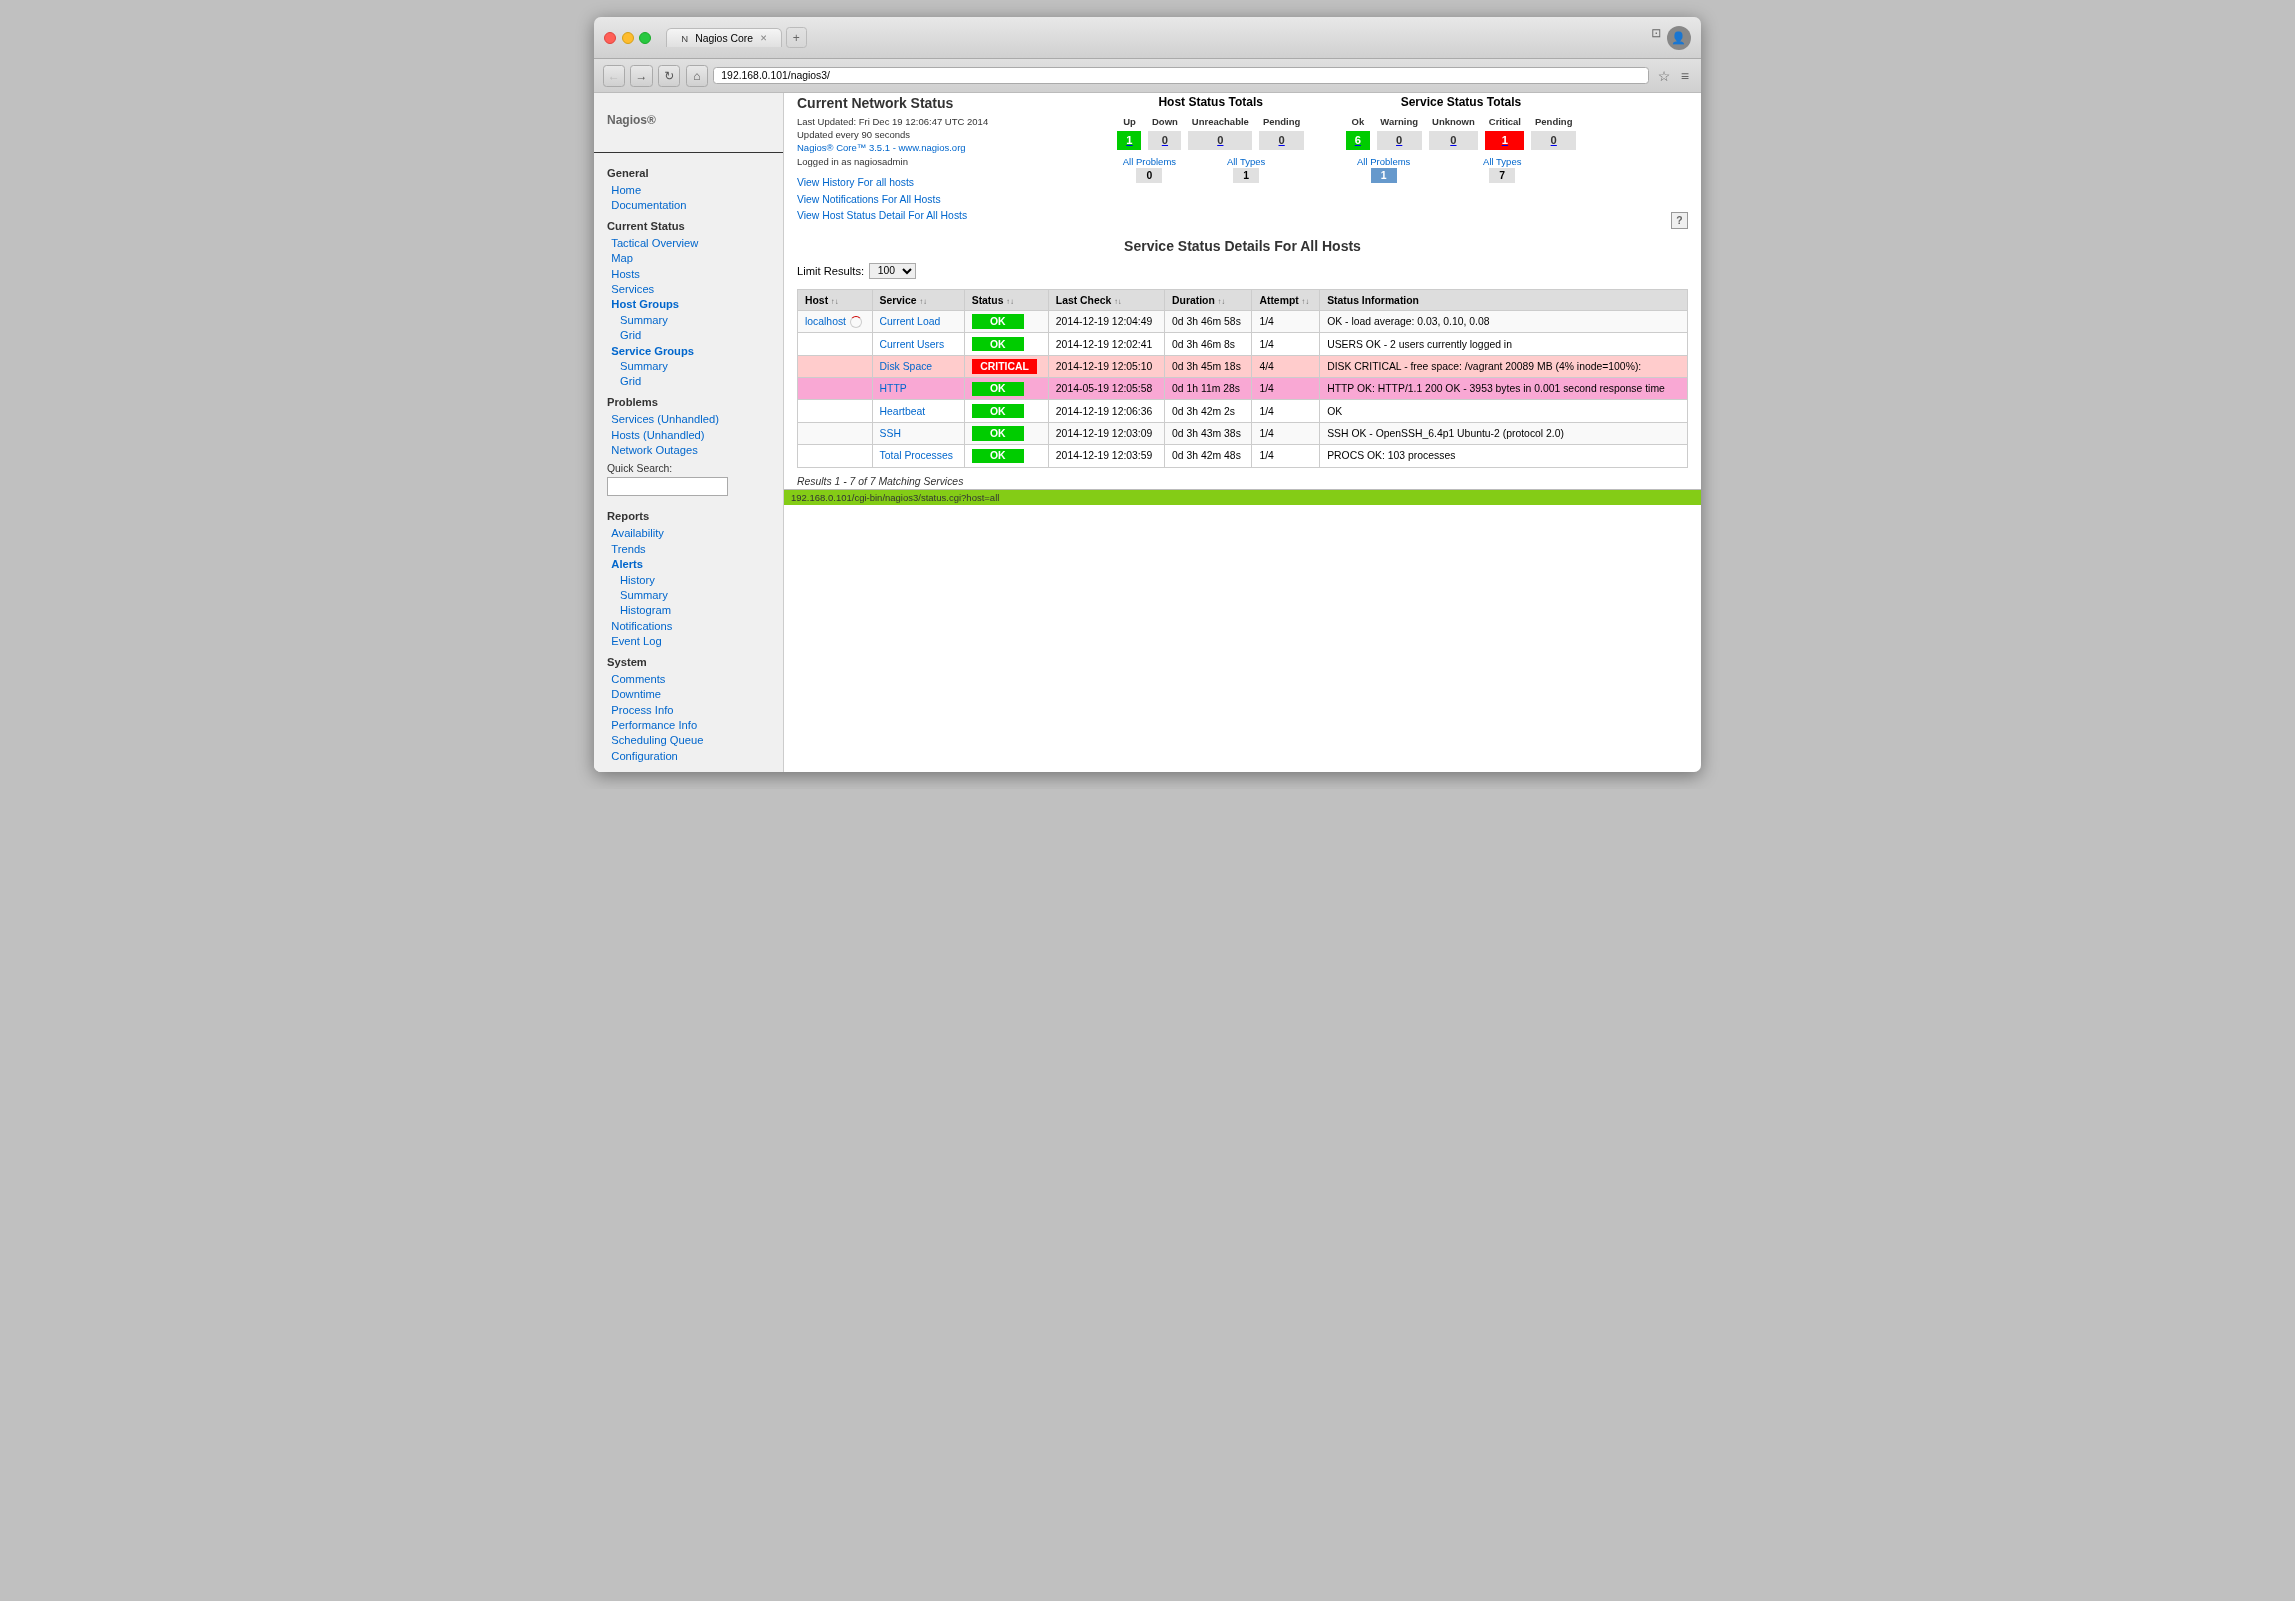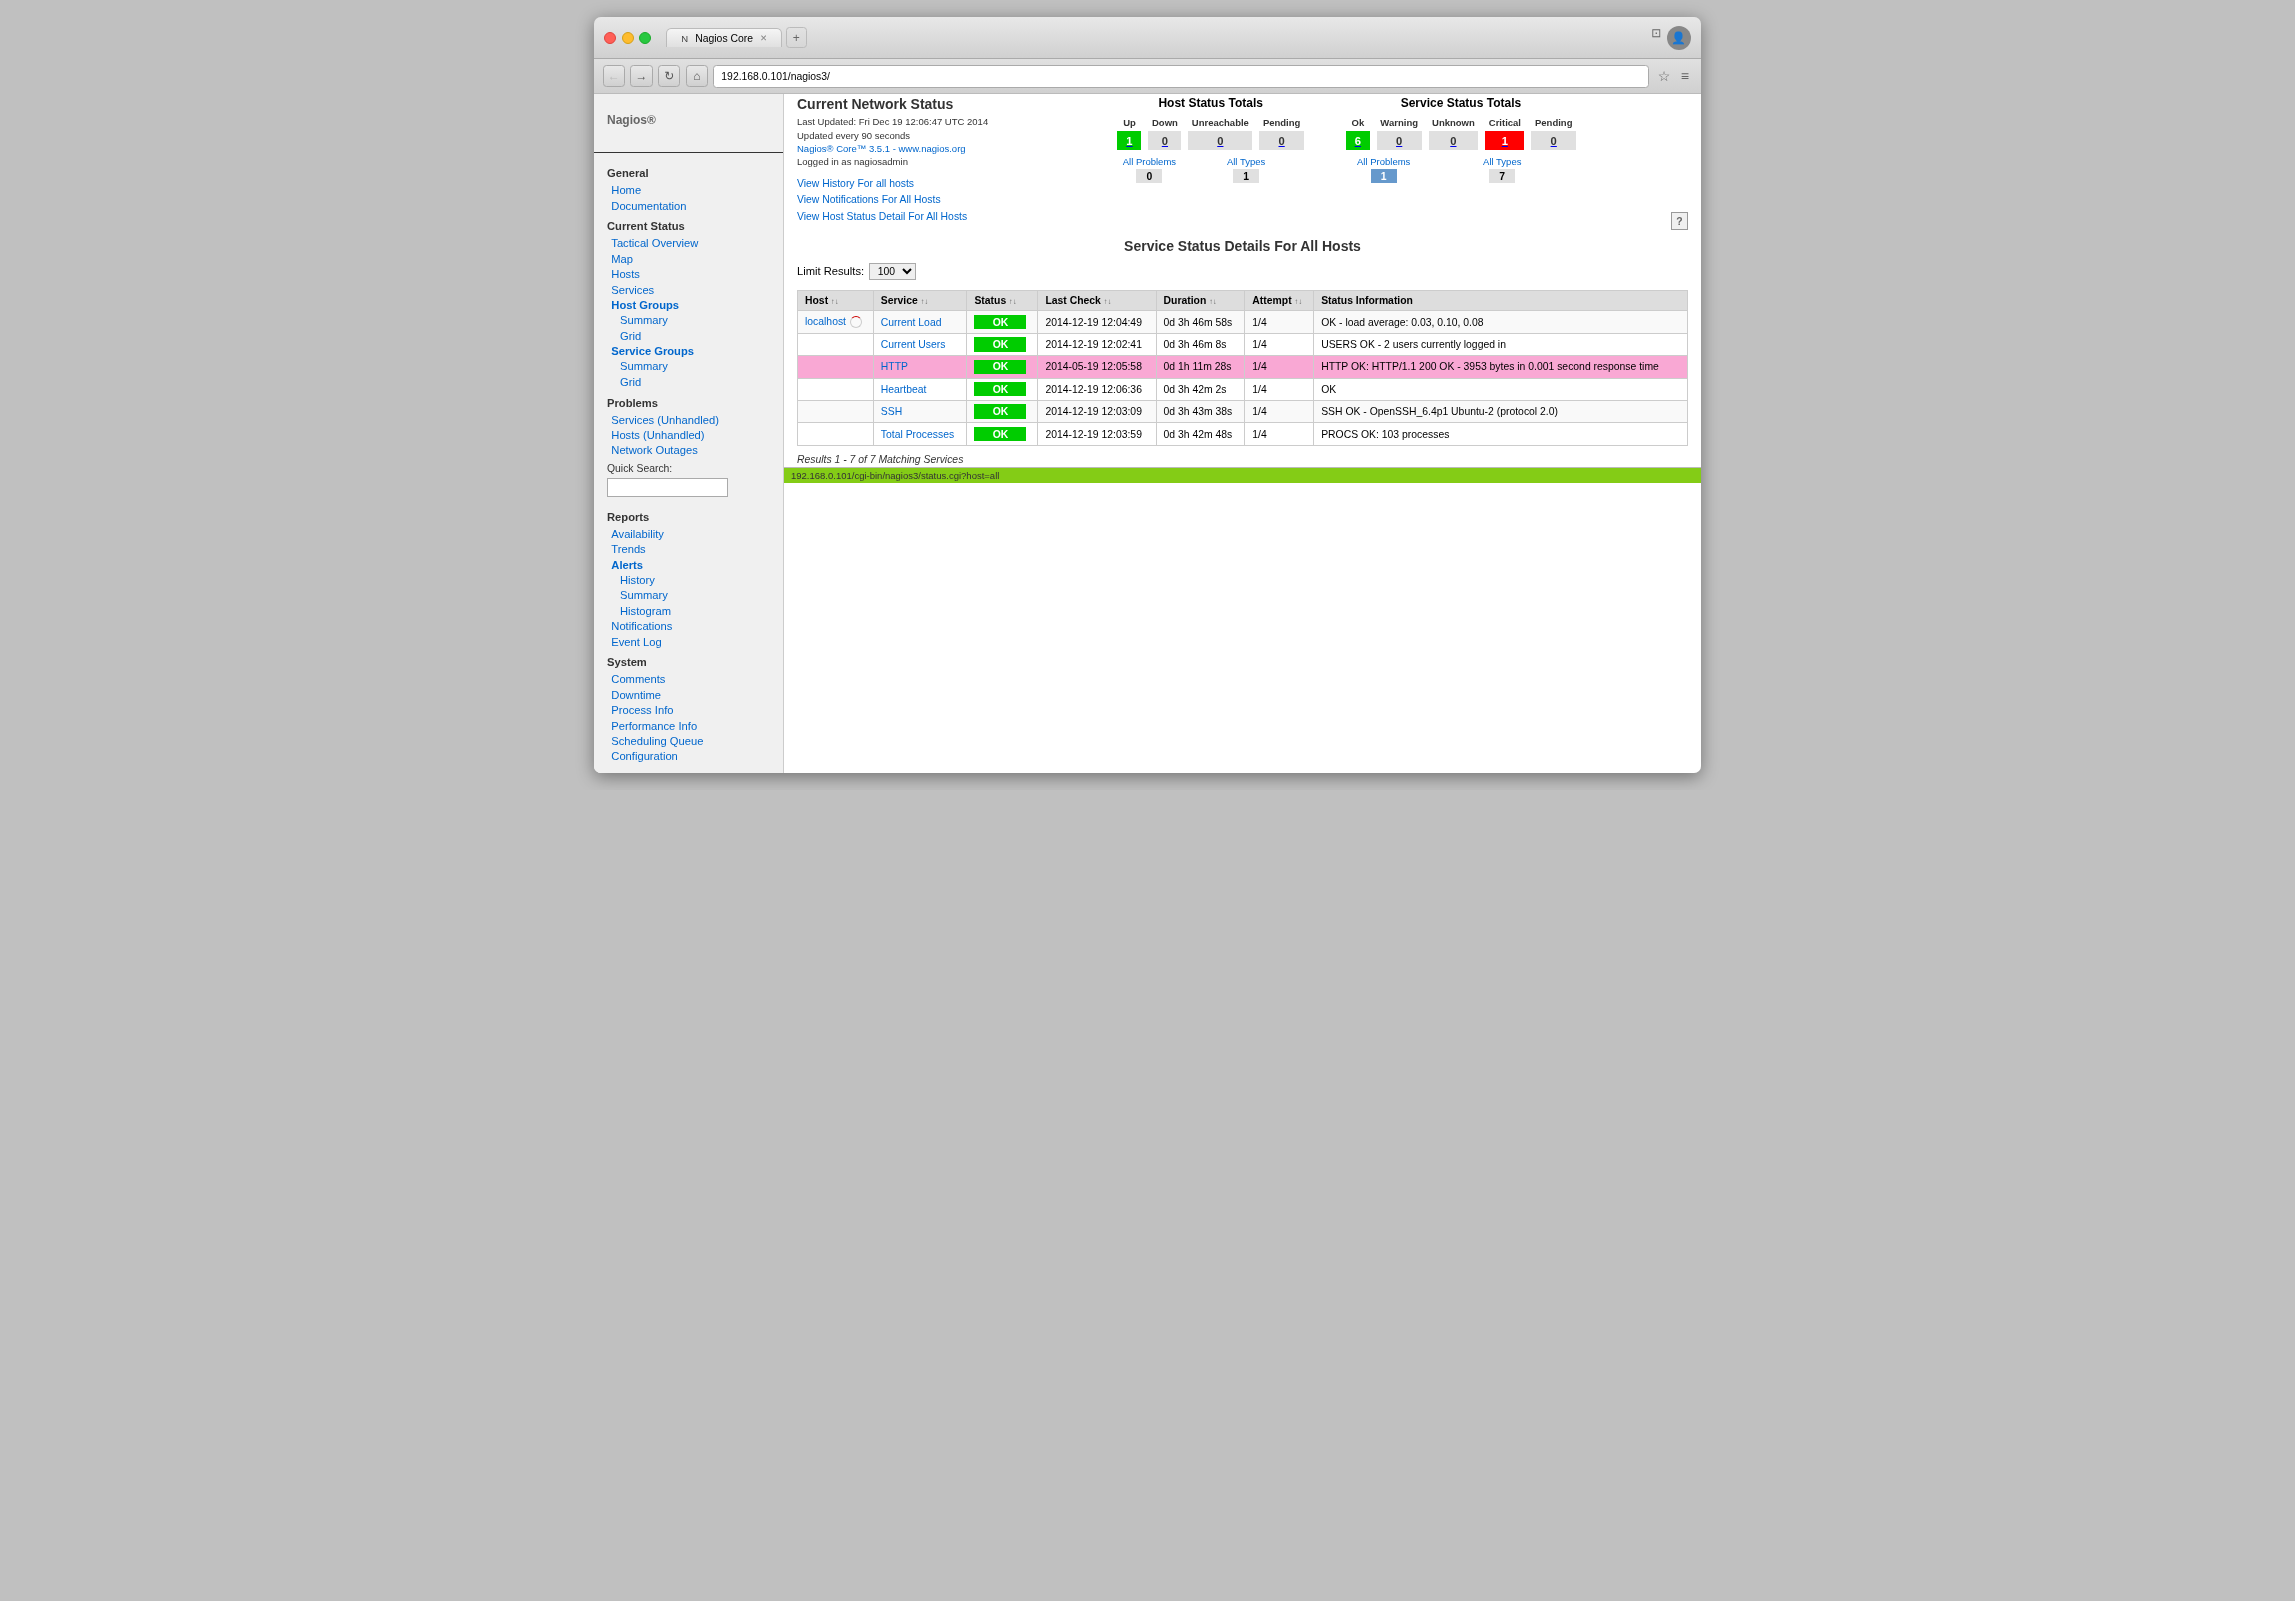--- a/index.html
+++ b/index.html
@@ -59,21 +59,21 @@
       width: 22.5px; height: 22.5px;
       background: linear-gradient(to bottom, #e8e8e8, #d0d0d0);
       border: 0.9px solid #aaa;
       border-radius: 3.5px;
       display: flex; align-items: center; justify-content: center;
       font-size: 12px; color: #555; cursor: pointer;
     }
     .nav-btn.disabled { color: #bbb; }
     .address-bar {
       flex: 1;
-      height: 23px;
+      height: 17px;
       border: 0.9px solid #aaa;
       border-radius: 3.5px;
       padding: 0 7px;
       background: white;
       font-size: 10.4px;
     }
     .toolbar-right { display: flex; gap: 3.5px; }
     .toolbar-icon { font-size: 14px; color: #666; cursor: pointer; padding: 0 3.5px; }
 
     
@@ -562,20 +562,29 @@
                 </tr>
                 <tr style="background: rgb(255, 255, 255);">
                   <td></td>
                   <td><a href="#" class="service-link">Current Users</a></td>
                   <td><span class="status-ok">OK</span></td>
                   <td>2014-12-19 12:02:41</td>
                   <td>0d 3h 46m 8s</td>
                   <td>1/4</td>
                   <td>USERS OK - 2 users currently logged in</td>
                 </tr>
+                <tr style="background: rgb(255, 204, 204);">
+                  <td></td>
+                  <td><a href="#" class="service-link">Disk Space</a></td>
+                  <td><span class="status-critical">CRITICAL</span></td>
+                  <td>2014-12-19 12:05:10</td>
+                  <td>0d 3h 45m 18s</td>
+                  <td>4/4</td>
+                  <td>DISK CRITICAL - free space: /vagrant 20089 MB (4% inode=100%):</td>
+                </tr>
                 <tr style="background: #f9a8d4;">
                   <td></td>
                   <td><a href="#" class="service-link">HTTP</a></td>
                   <td><span class="status-ok">OK</span></td>
                   <td>2014-05-19 12:05:58</td>
                   <td>0d 1h 11m 28s</td>
                   <td>1/4</td>
                   <td>HTTP OK: HTTP/1.1 200 OK - 3953 bytes in 0.001 second response time</td>
                 </tr>
                 <tr style="background: rgb(255, 255, 255);">

